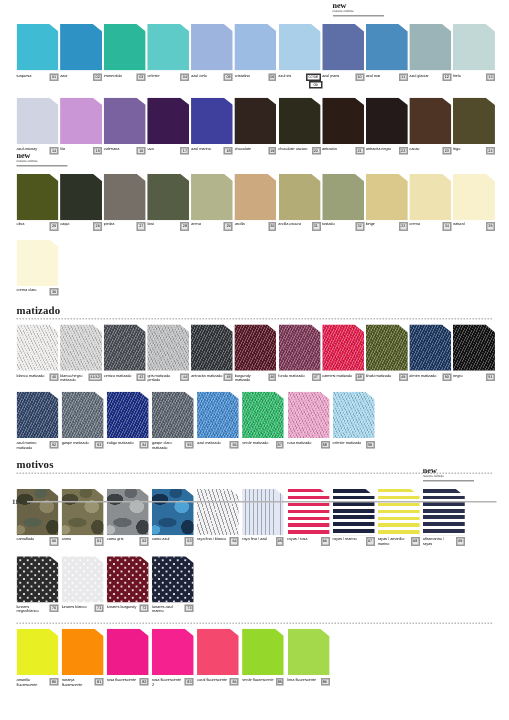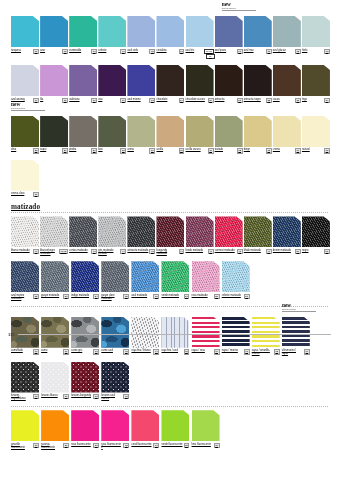--- a/index.html
+++ b/index.html
@@ -4,21 +4,21 @@
 <style>
   * { box-sizing: border-box; }
   html, body { margin:0; padding:0; }
   body {
     width:339px; height:480px;
     background:#ffffff;
     font-family:"Liberation Sans", sans-serif;
     overflow:hidden;
     position:relative;
   }
-  .page { width:339px; height:344px; position:relative; padding:0 8px;text-decoration:underline; }
+  .page { width:339px; height:344px; position:relative; padding:0 8px; }
 
   
   .sec-head {
     font-family:"Liberation Serif", serif;
     font-weight:700;
     font-size:7.2px;
     color:#1a1a1a;
     letter-spacing:.1px;
     margin:0 0 1px 3px;
     line-height:8px;
@@ -548,20 +548,21 @@
           <div class="cell">
             <div class="chip tex-mel" style="background:#a8d8ee;"></div>
             <div class="lab">
               <span class="lab-txt">celeste matizado</span>
               <span class="lab-code">59</span>
             </div>
           </div>
         </div>
       </div>
       <div class="spacer-sm"></div>
+      <div class="sec-head">motivos</div>
       <div class="sec-rule"></div>
       <div style="position: relative; padding-top: 7px;">
         <div class="newbadge" style="left: 273.9px; top: -8px;">
           <div class="nb-t">new</div>
           <div class="nb-s">nuevos colores</div>
           <div class="nb-r"></div>
         </div>
         <div class="row">
           <div class="cell">
             <div class="chip tex-camo" style="background:#6b6348;--c1:#3b3d2a;--c2:#8d8463;--c3:#55604f;"></div>

